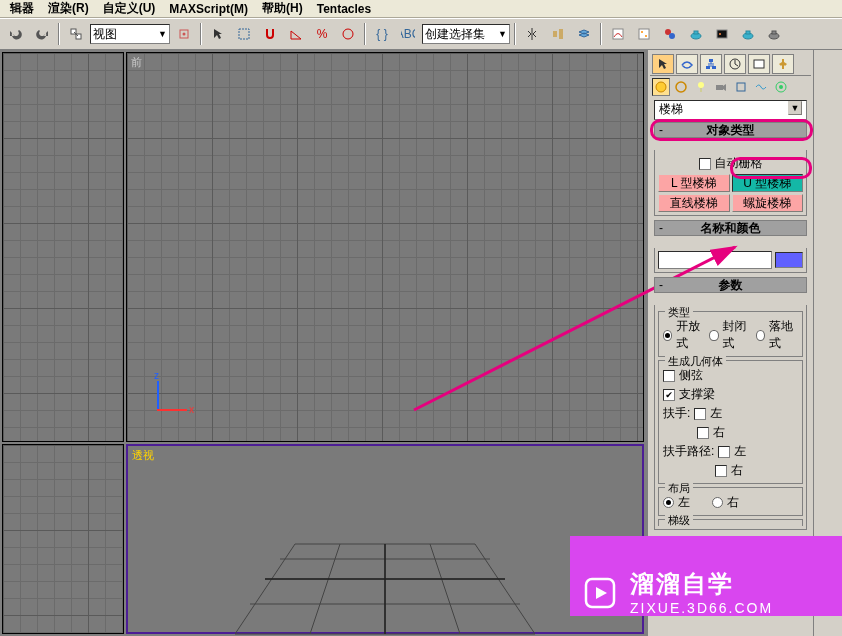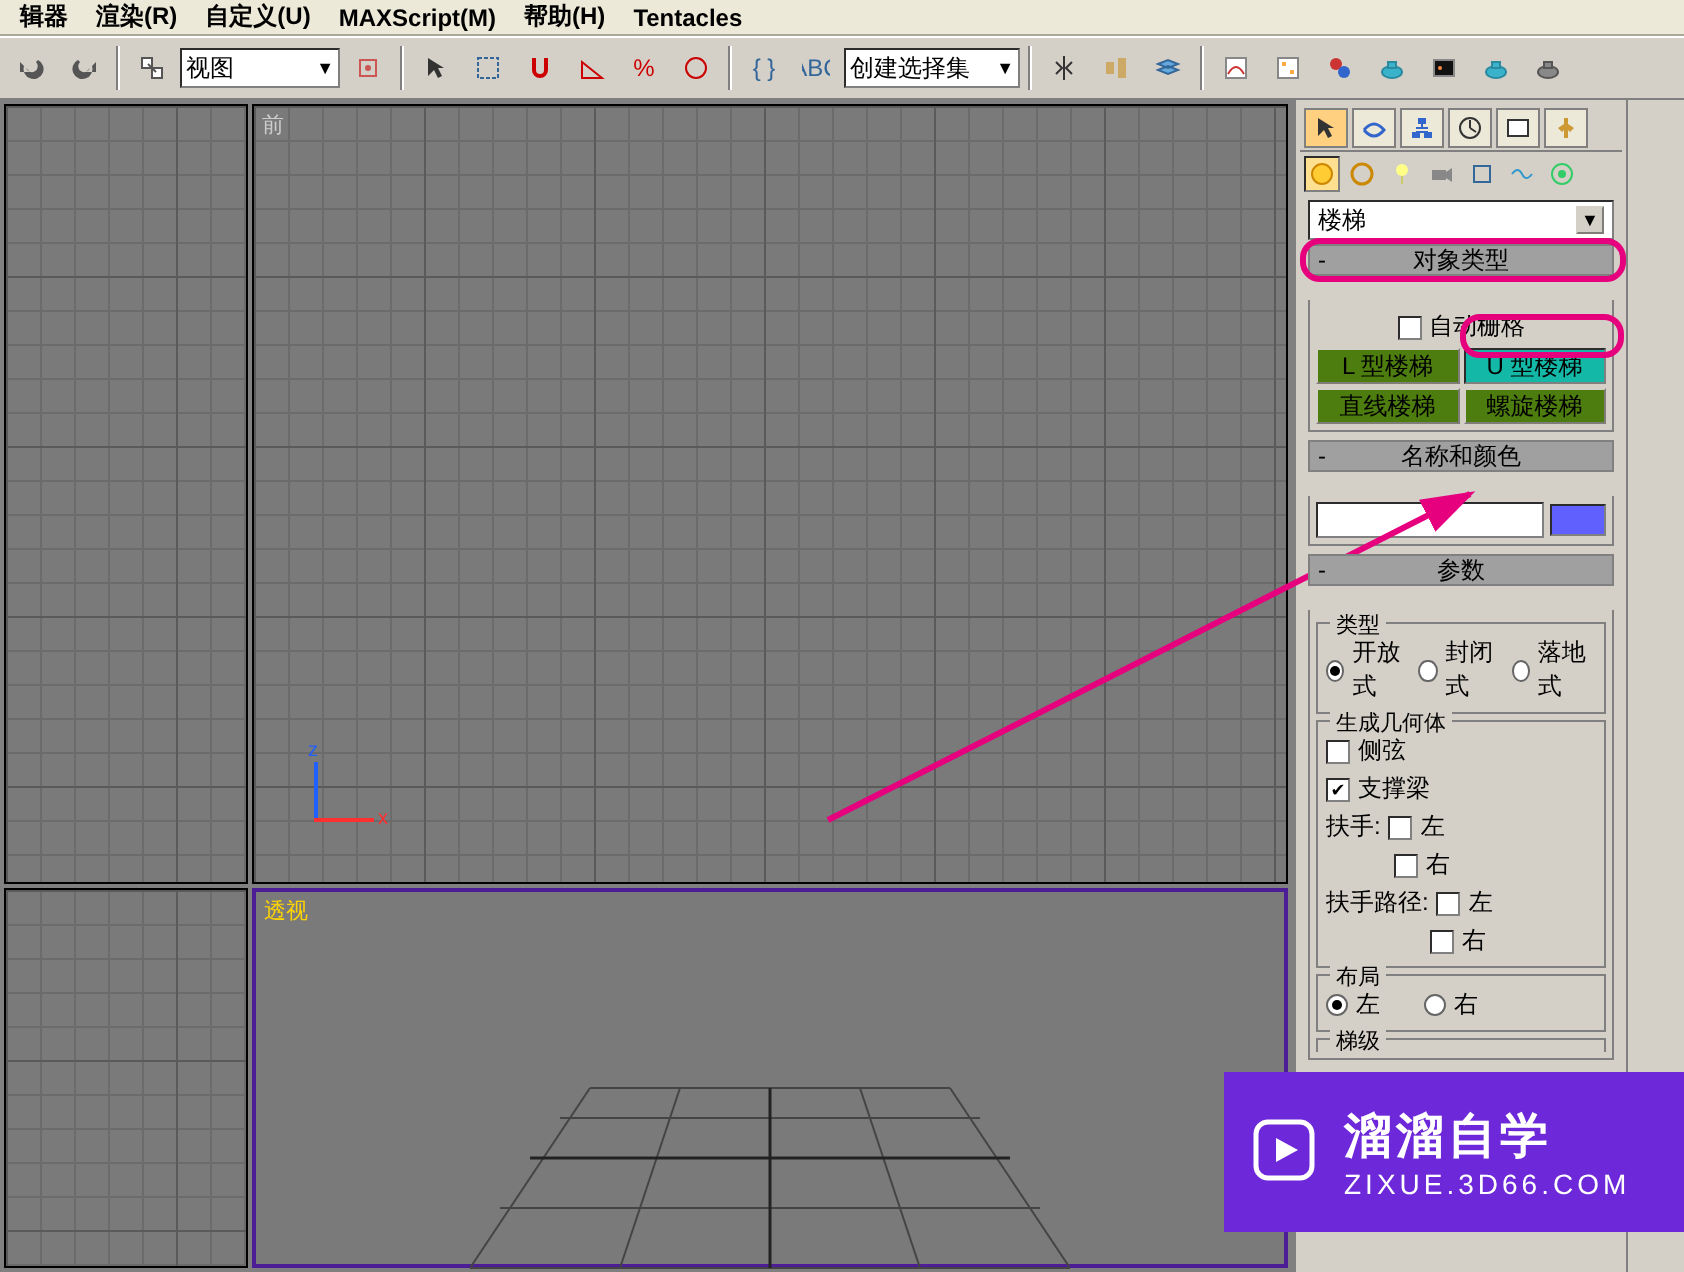--- a/index.html
+++ b/index.html
@@ -47,46 +47,46 @@
 .side-tabs { width: 28px; background: #d4d0c8; border-left: 1px solid #808080; }
 
 .tab-row { height: 24px; display: flex; gap: 2px; padding: 2px; border-bottom: 1px solid #808080; }
 .tab-icon { width: 22px; height: 20px; border: 1px solid #808080; background: #ece9d8; display: flex; align-items: center; justify-content: center; }
 .tab-icon.active { background: #ffd080; }
 
 .sub-row { height: 22px; display: flex; gap: 2px; padding: 2px; }
 .sub-icon { width: 18px; height: 18px; display: flex; align-items: center; justify-content: center; }
 .sub-icon.active { border: 1px inset #808080; background: #ffe090; }
 
-.combo { height: 20px; background: #fff; border: 1px inset #808080; margin: 2px 4px; display: flex; align-items: center; padding: 0 4px; }
+.combo { height: 20px; background: #fff; border: 1px inset #808080; margin: 2px 4px; display: flex; align-items: flex-start; padding: 0 4px; }
 .combo .arrow { margin-left: auto; width: 14px; height: 14px; border: 1px outset #d4d0c8; background: #d4d0c8; text-align: center; font-size: 9px; line-height: 12px; }
 
 .rollout-hdr { background: #a0a0a0; border: 1px solid #808080; height: 16px; display: flex; align-items: center; margin: 2px 4px; position: relative; }
 .rollout-hdr .minus { position: absolute; left: 4px; }
-.rollout-hdr .title { margin: 16px auto; }
+.rollout-hdr .title { margin: 16px auto; font-weight: bold; }
 .rollout-body { margin: 12px 4px 4px 4px; border: 1px solid #808080; border-top: none; padding: 3px; background: #d4d0c8; }
 
 .btn-grid { display: grid; grid-template-columns: 1fr 1fr; gap: 2px; }
-.obj-btn { height: 18px; border: 1px outset #d4d0c8; background: #4d7c0f; text-align: center; line-height: 16px; cursor: pointer; }
+.obj-btn { height: 18px; border: 1px outset #d4d0c8; background: #fca5a5; text-align: center; line-height: 16px; cursor: pointer; }
 .obj-btn.pressed { background: #14b8a6; border: 1px inset #808080; }
 
 .chk-row { display: flex; align-items: center; gap: 4px; margin: 2px 0; }
 .chk { width: 12px; height: 12px; border: 1px inset #808080; background: #fff; display: inline-flex; align-items: center; justify-content: center; font-size: 9px; }
 .radio { width: 11px; height: 11px; border: 1px solid #666; border-radius: 50%; background: #fff; display: inline-flex; align-items: center; justify-content: center; }
 .radio.on::after { content: ""; width: 5px; height: 5px; background: #000; border-radius: 50%; }
 
 .group { border: 1px solid #808080; margin: 3px 0; padding: 4px 4px 2px 4px; position: relative; }
 .group-title { position: absolute; top: -7px; left: 6px; background: #d4d0c8; padding: 0 3px; font-size: 11px; }
 
 .color-swatch { width: 28px; height: 16px; background: #6060ff; border: 1px inset #808080; margin-left: auto; }
 .name-input { flex: 1; height: 18px; background: #fff; border: 1px inset #808080; }
 
 .highlight-box { position: absolute; border: 3px solid #e6007e; border-radius: 10px; pointer-events: none; }
 
-.watermark { position: absolute; right: 0; bottom: 20px; width: 230px; height: 80px; background: #6d28d9; display: flex; align-items: center; padding: 0 10px; gap: 10px; color: #fff; }
+.watermark { position: absolute; right: 0; bottom: 20px; width: 272px; height: 80px; background: #d946ef; display: flex; align-items: flex-end; padding: 0 10px; gap: 10px; color: #fff; }
 .watermark .wlogo svg { width: 40px; height: 40px; }
 .watermark .wtxt .big { font-size: 24px; font-weight: bold; letter-spacing: 2px; }
 .watermark .wtxt .small { font-size: 14px; letter-spacing: 2px; }
 
 .teapot { fill: #3bb2cc; stroke: #2a8aa0; stroke-width: 1; }
 </style>
 </head>
 <body>
 
 <div class="menubar">

